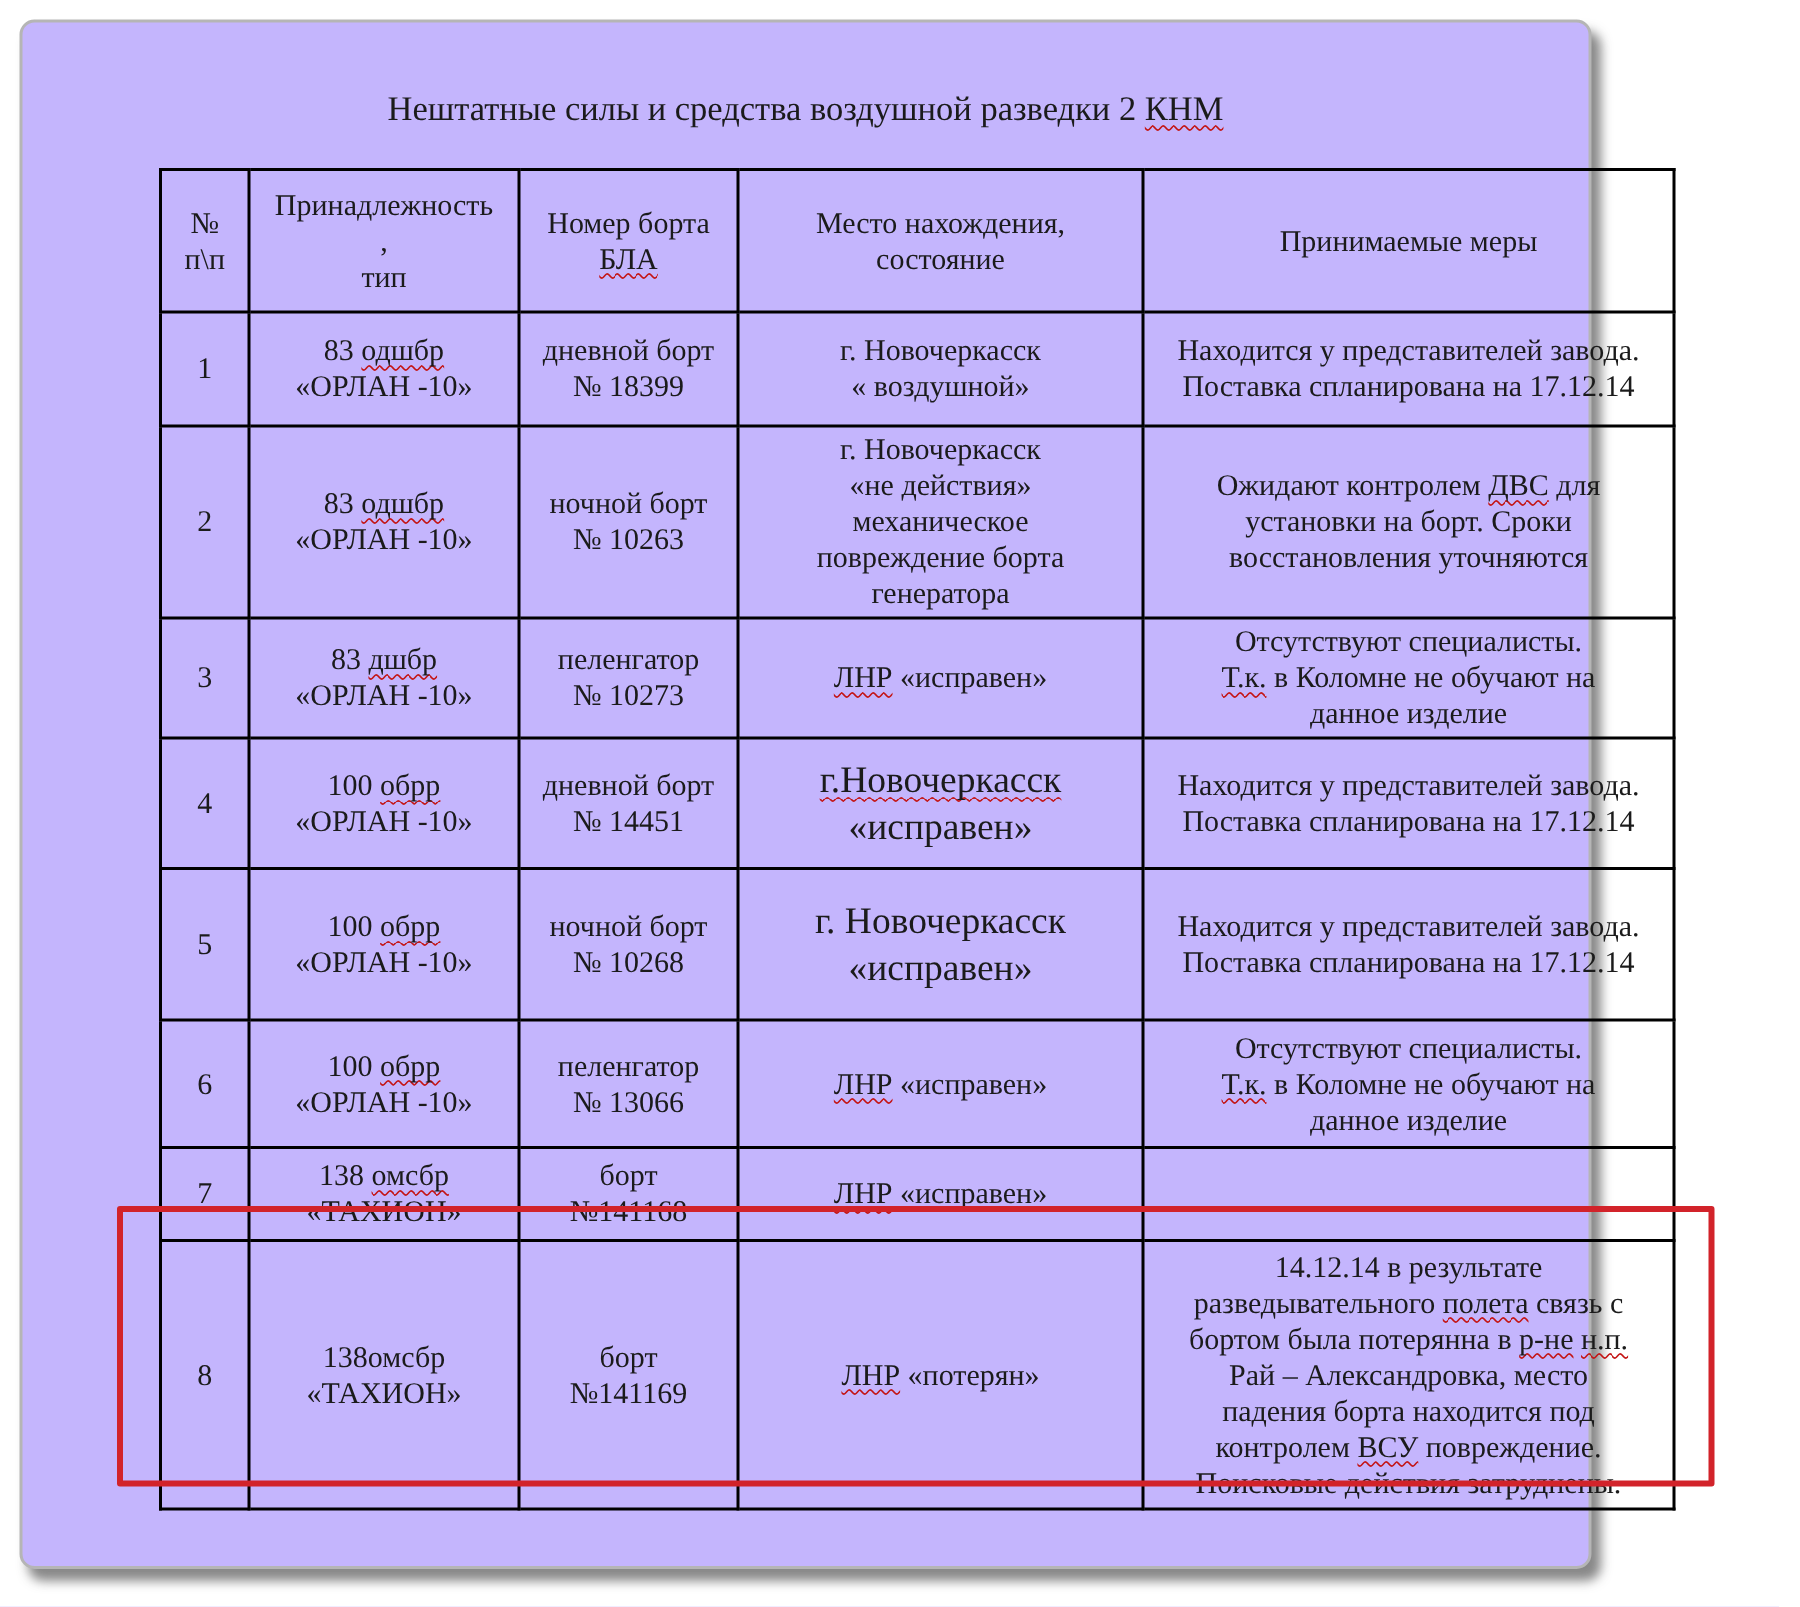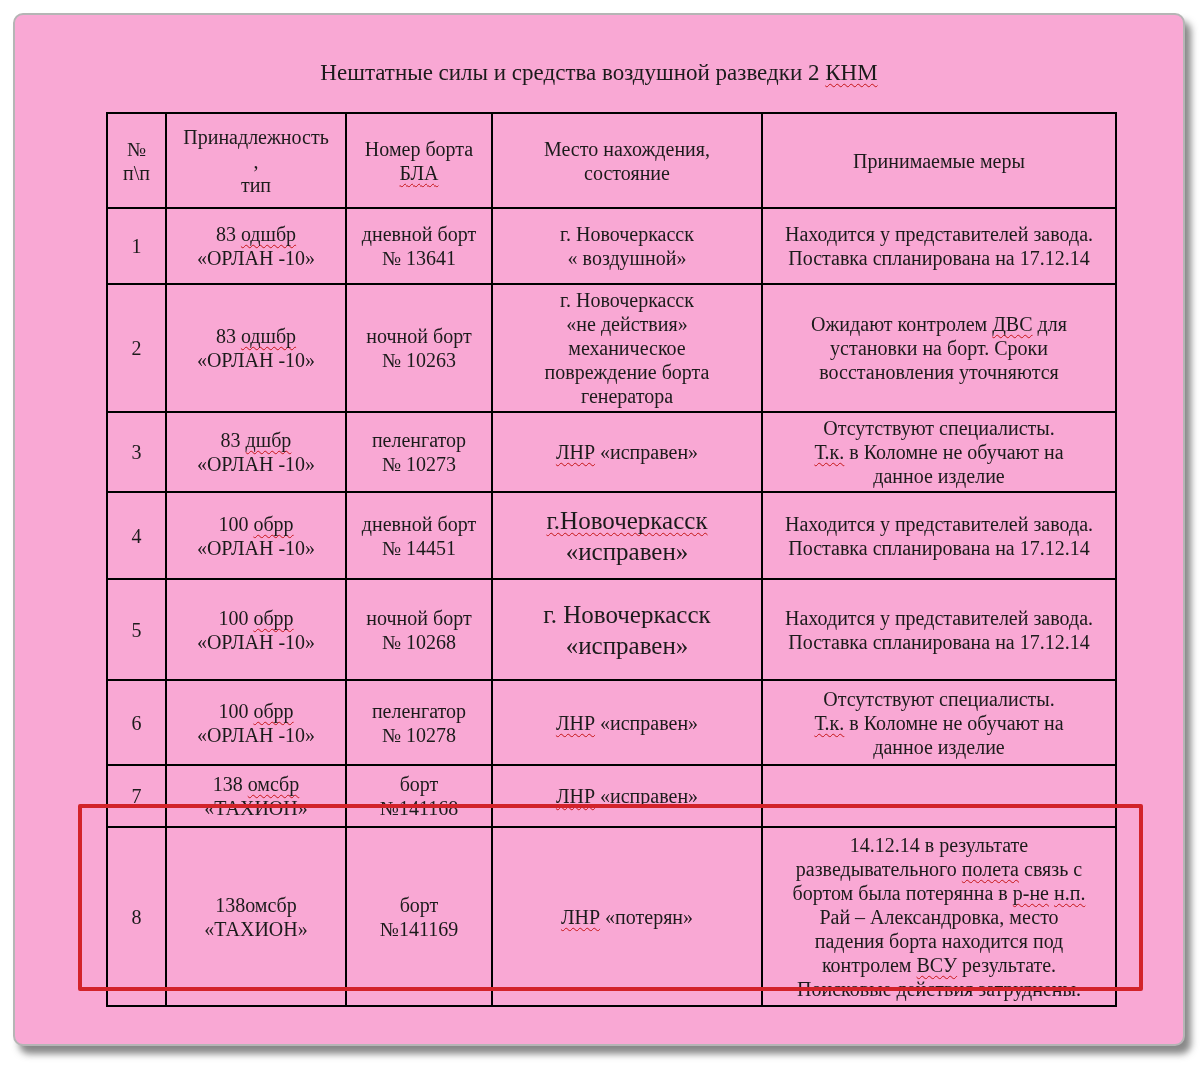--- a/index.html
+++ b/index.html
@@ -5,22 +5,22 @@
   * { box-sizing: border-box; }
   html, body {
     margin: 0; padding: 0;
     width: 1200px; height: 1071px;
     background: #ffffff;
     font-family: "Liberation Serif", "DejaVu Serif", serif;
   }
   .page {
     position: absolute;
     left: 13px; top: 13px;
-    width: 1172px; height: 1033px;
-    background: #f9a8d4;
+    width: 1048px; height: 1033px;
+    background: #c4b5fd;
     border: 2px solid #b5b5b5;
     border-radius: 10px;
     box-shadow: 6px 8px 7px rgba(115,115,115,0.85);
     font-family: Liberation Serif, serif;
   }
   .doc-title {
     position: absolute;
     top: 45px; left: 0;
     width: 100%;
     text-align: center;
@@ -122,21 +122,21 @@
         <tr>
           <td>
             <div><span>1</span></div>
           </td>
           <td>
             <div><span>83 </span><span class="sq">одшбр</span></div>
             <div><span>«ОРЛАН -10»</span></div>
           </td>
           <td>
             <div><span>дневной борт</span></div>
-            <div><span>№ 13641</span></div>
+            <div><span>№ 18399</span></div>
           </td>
           <td>
             <div><span>г. Новочеркасск</span></div>
             <div><span>« воздушной»</span></div>
           </td>
           <td>
             <div><span>Находится у представителей завода.</span></div>
             <div><span>Поставка спланирована на 17.12.14</span></div>
           </td>
         </tr>
@@ -231,21 +231,21 @@
         <tr>
           <td>
             <div><span>6</span></div>
           </td>
           <td>
             <div><span>100 </span><span class="sq">обрр</span></div>
             <div><span>«ОРЛАН -10»</span></div>
           </td>
           <td>
             <div><span>пеленгатор</span></div>
-            <div><span>№ 10278</span></div>
+            <div><span>№ 13066</span></div>
           </td>
           <td>
             <div><span class="sq">ЛНР</span><span> «исправен»</span></div>
           </td>
           <td>
             <div><span>Отсутствуют специалисты.</span></div>
             <div><span class="sq">Т.к.</span><span> в Коломне не обучают на</span></div>
             <div><span>данное изделие</span></div>
           </td>
         </tr>
@@ -280,21 +280,21 @@
           </td>
           <td>
             <div><span class="sq">ЛНР</span><span> «потерян»</span></div>
           </td>
           <td>
             <div><span>14.12.14 в результате</span></div>
             <div><span>разведывательного </span><span class="sq">полета</span><span> связь с</span></div>
             <div><span>бортом была потерянна в </span><span class="sq">р-не</span><span> </span><span class="sq">н.п.</span></div>
             <div><span>Рай – Александровка, место</span></div>
             <div><span>падения борта находится под</span></div>
-            <div><span>контролем </span><span class="sq">ВСУ</span><span> результате.</span></div>
+            <div><span>контролем </span><span class="sq">ВСУ</span><span> повреждение.</span></div>
             <div><span>Поисковые действия затруднены.</span></div>
           </td>
         </tr>
       </tbody>
   </table>
 
   <div class="highlight-box"></div>
 
 </div>
 

